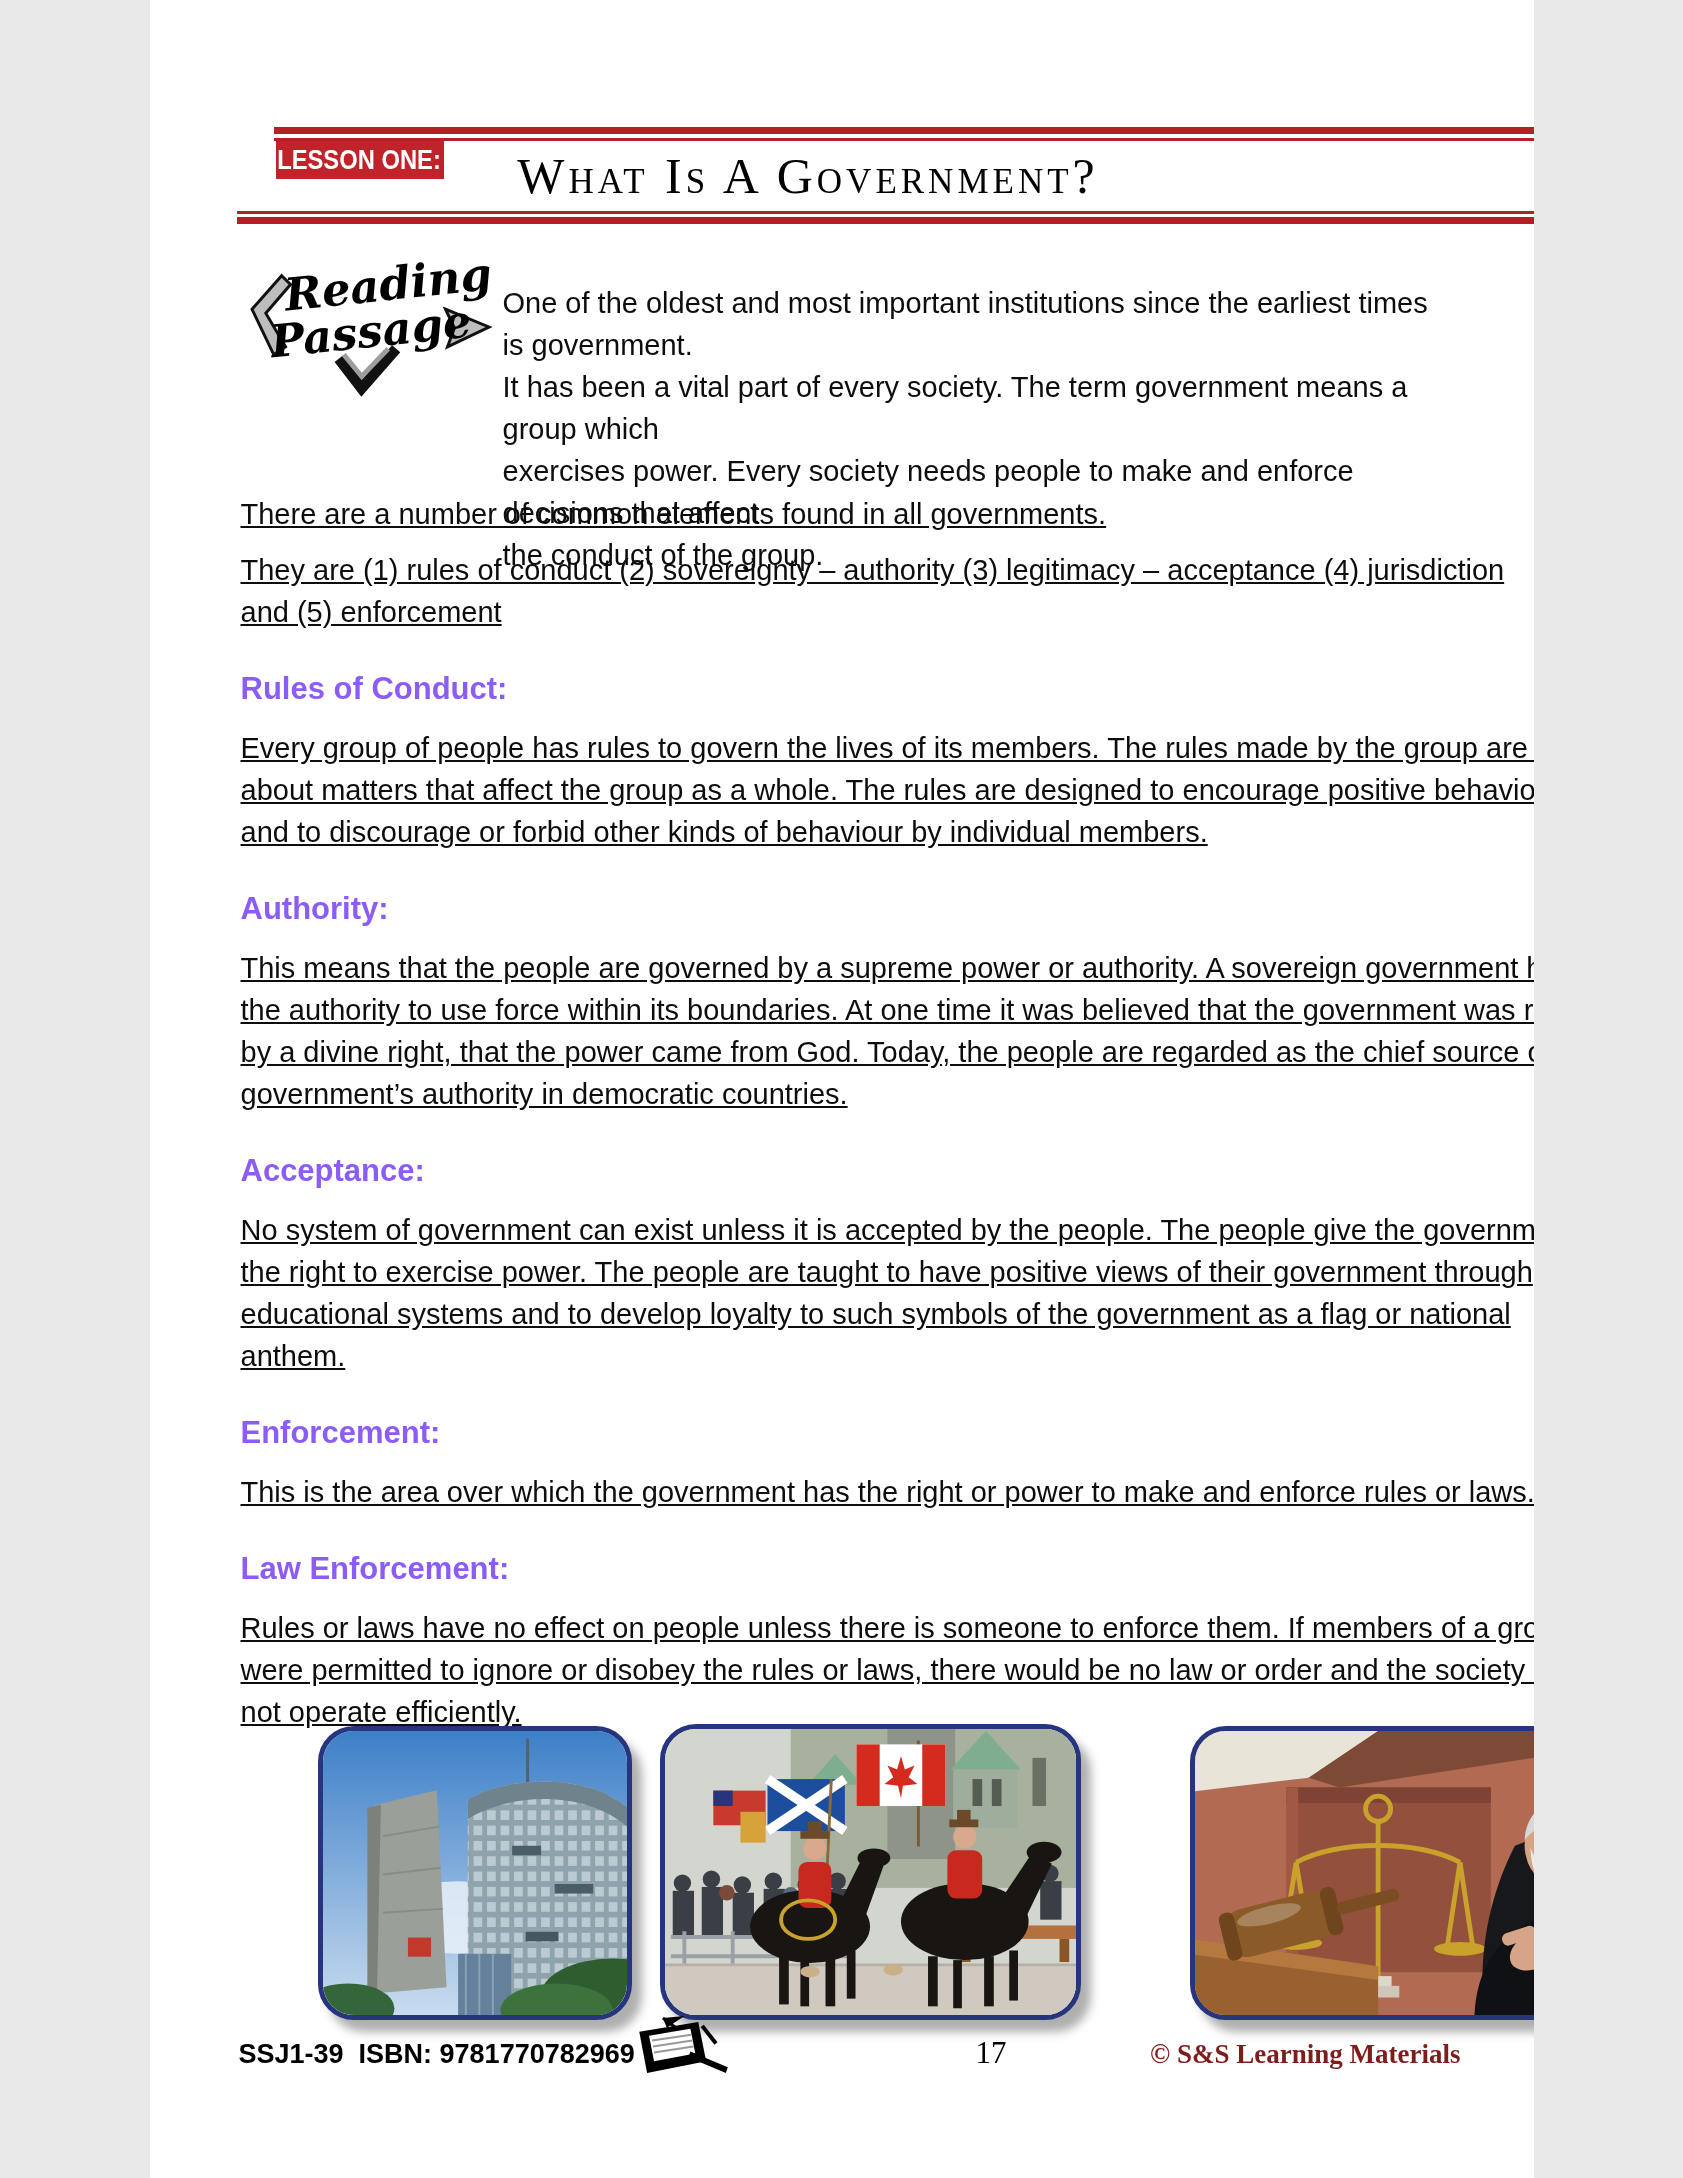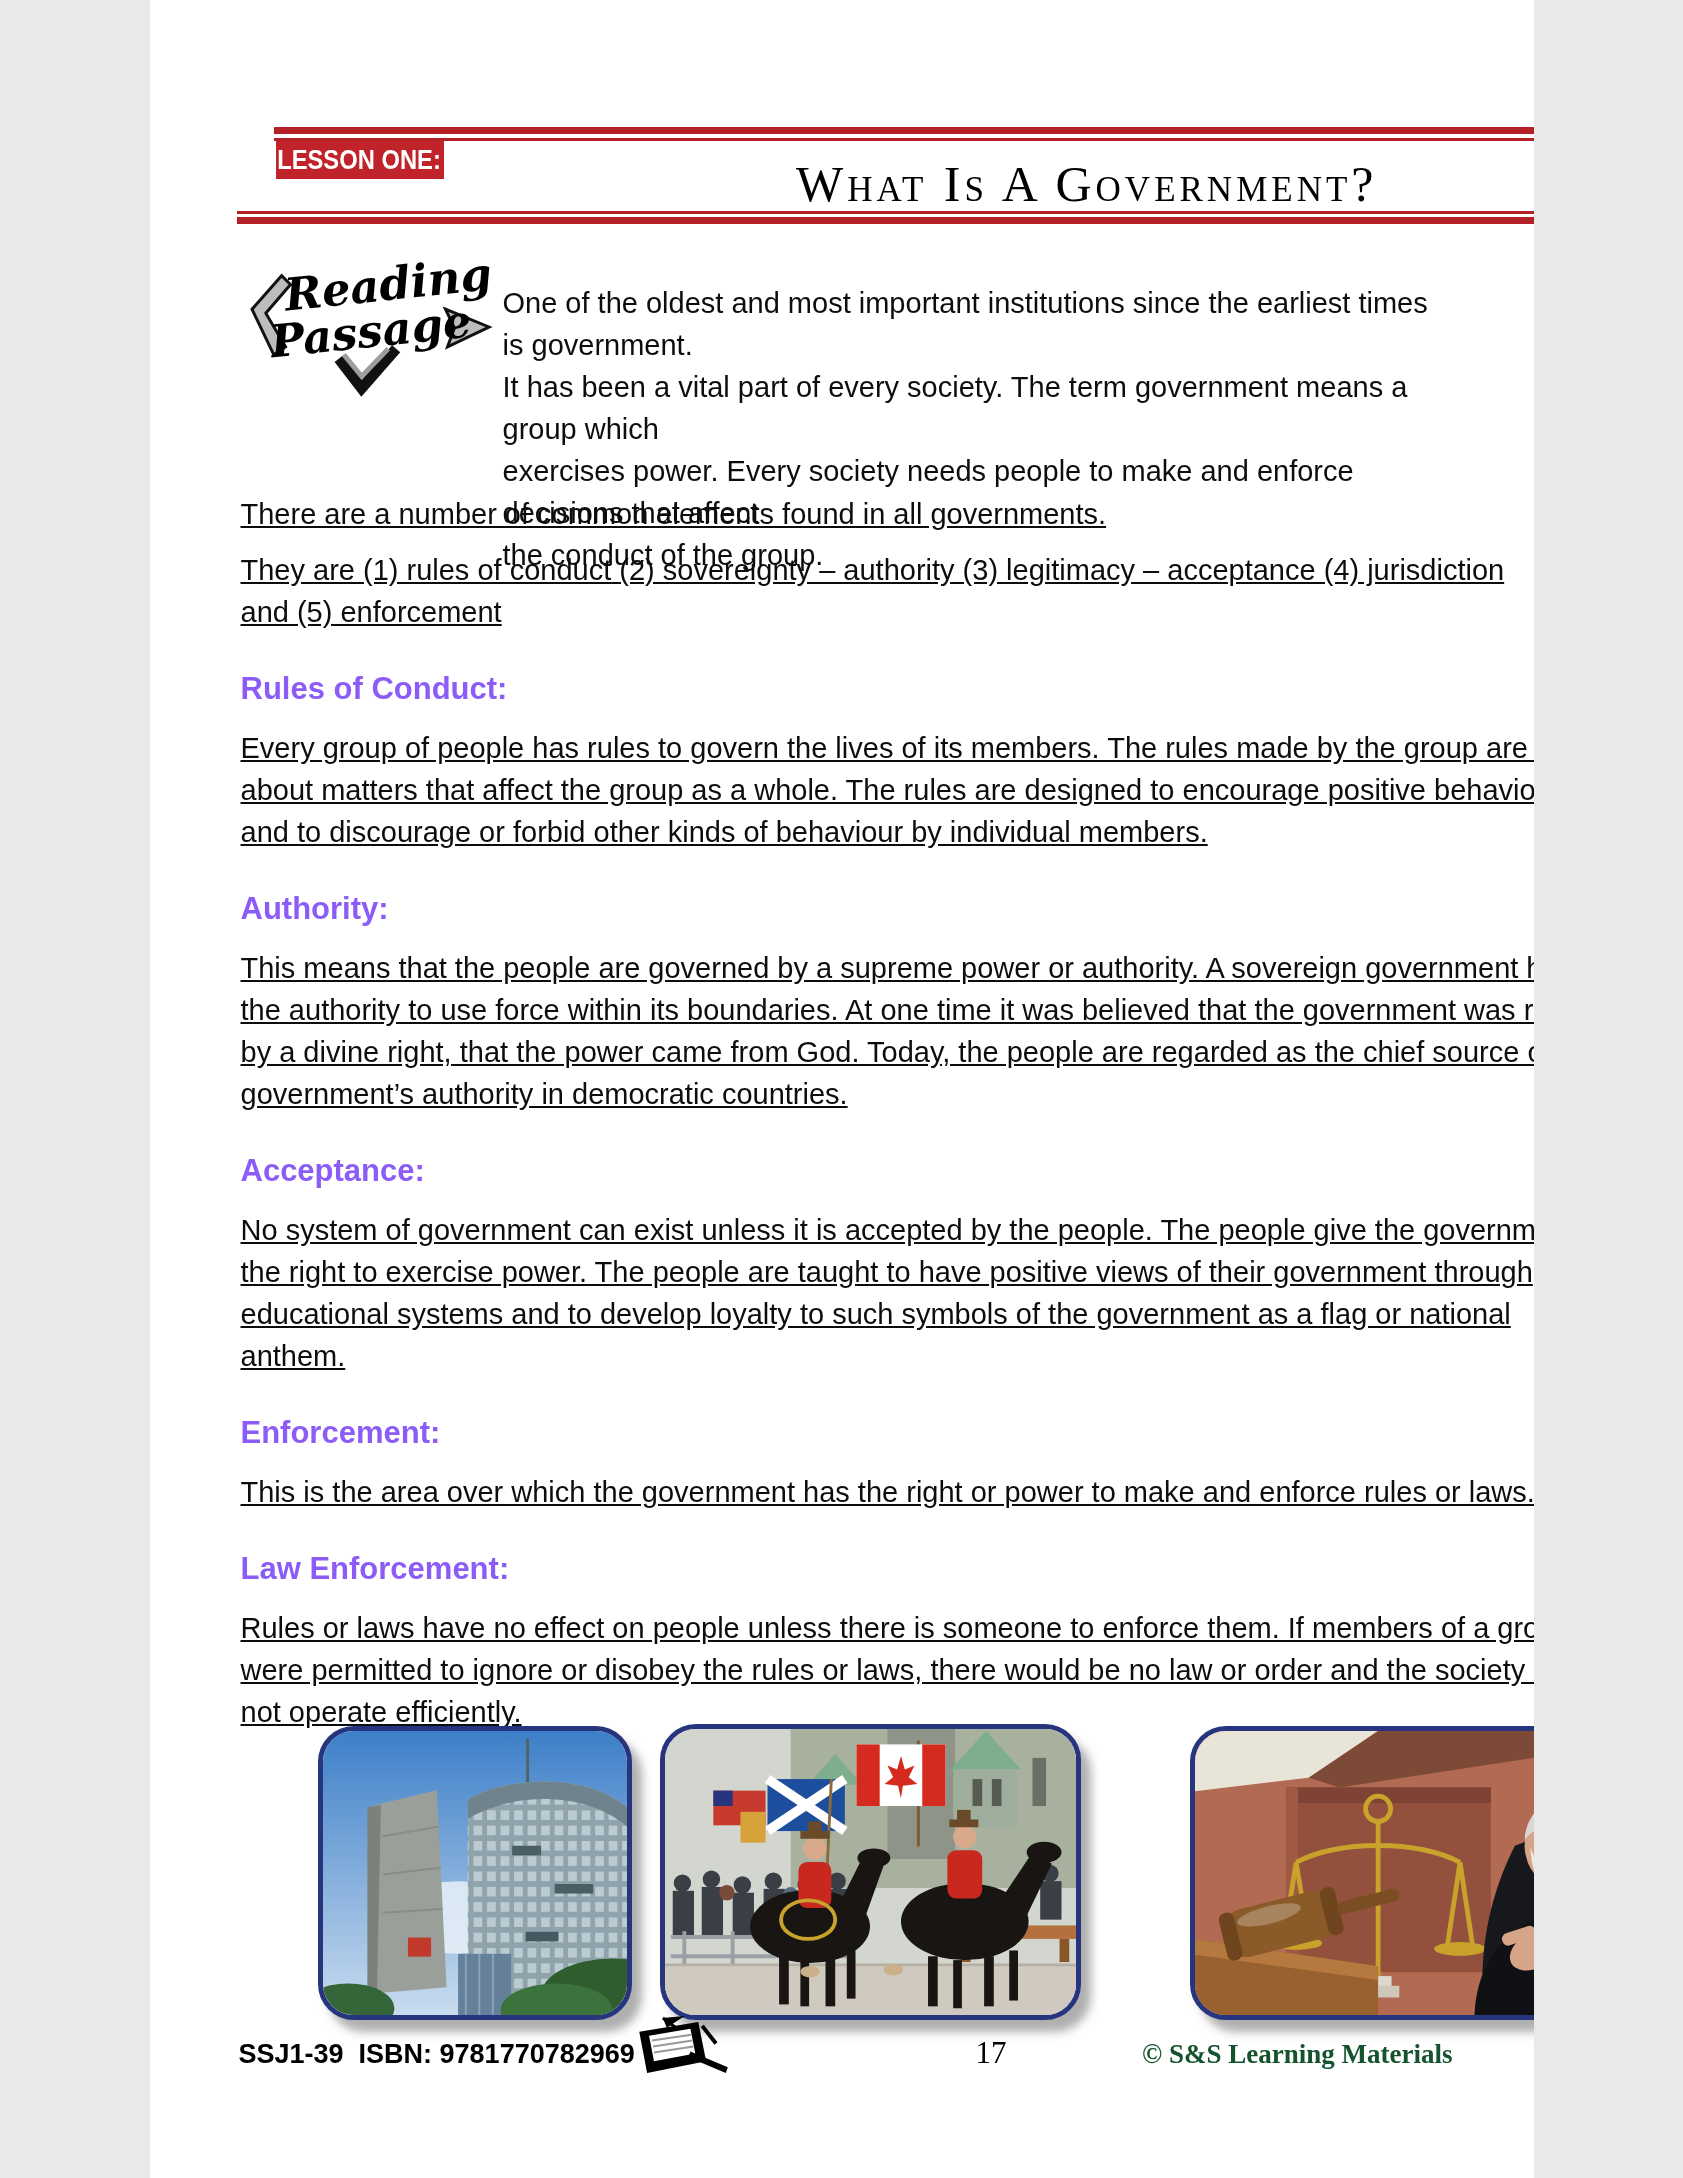--- a/index.html
+++ b/index.html
@@ -15,21 +15,21 @@
   .rule.bot-thin{left:87px;width:1474px;top:211px;height:3px;}
   .rule.bot-thick{left:87px;width:1474px;top:217px;height:7px;}
   .lesson-badge{
     position:absolute;left:126px;top:141px;width:168px;height:38px;
     background:#c1232a;color:#fff;display:flex;align-items:center;justify-content:center;
     font-weight:bold;font-size:27px;transform-origin:left center;
     letter-spacing:0px;
   }
   .lesson-badge span{display:inline-block;transform:scaleX(0.88);white-space:nowrap;}
   .page-title{
-    position:absolute;left:89px;top:155px;width:1139px;text-align:right;
+    position:absolute;left:89px;top:147px;width:1139px;text-align:center;
     font-family:"Liberation Serif",serif;font-variant:small-caps;
     font-size:50px;letter-spacing:4px;color:#000;line-height:59px;
   }
   .maple-leaf{position:absolute;left:1463px;top:137px;width:99px;height:87px;}
   
   .intro-row{position:absolute;left:94px;top:248px;right:84px;display:flex;align-items:flex-start;}
   .rp-logo{position:relative;width:252px;height:158px;flex:none;}
   .rp-logo svg{position:absolute;left:0;top:0;}
   .rp-line{
     position:absolute;font-family:"DejaVu Serif",serif;font-style:italic;font-weight:bold;
@@ -59,22 +59,22 @@
   .footer-left{
     position:absolute;left:89px;top:2039px;font-family:Liberation Sans, sans-serif;
     font-weight:bold;font-size:27px;white-space:pre;color:#000;
   }
   .footer-icon{position:absolute;left:483px;top:2016px;width:103px;height:61px;}
   .footer-page{
     position:absolute;left:792px;top:2035px;width:99px;text-align:center;
     font-family:"Liberation Serif",serif;font-size:31px;color:#000;
   }
   .footer-right{
-    position:absolute;right:81px;top:2039px;font-family:"Liberation Serif",serif;
-    font-weight:bold;font-size:27px;color:#14532d;
+    position:absolute;right:73px;top:2039px;font-family:"Liberation Serif",serif;
+    font-weight:bold;font-size:27px;color:#7f1d1d;
   }
 </style>
 </head>
 <body>
 
 <div class="page">
 
   <div class="rule top-thick"></div>
   <div class="rule top-thin"></div>
 

